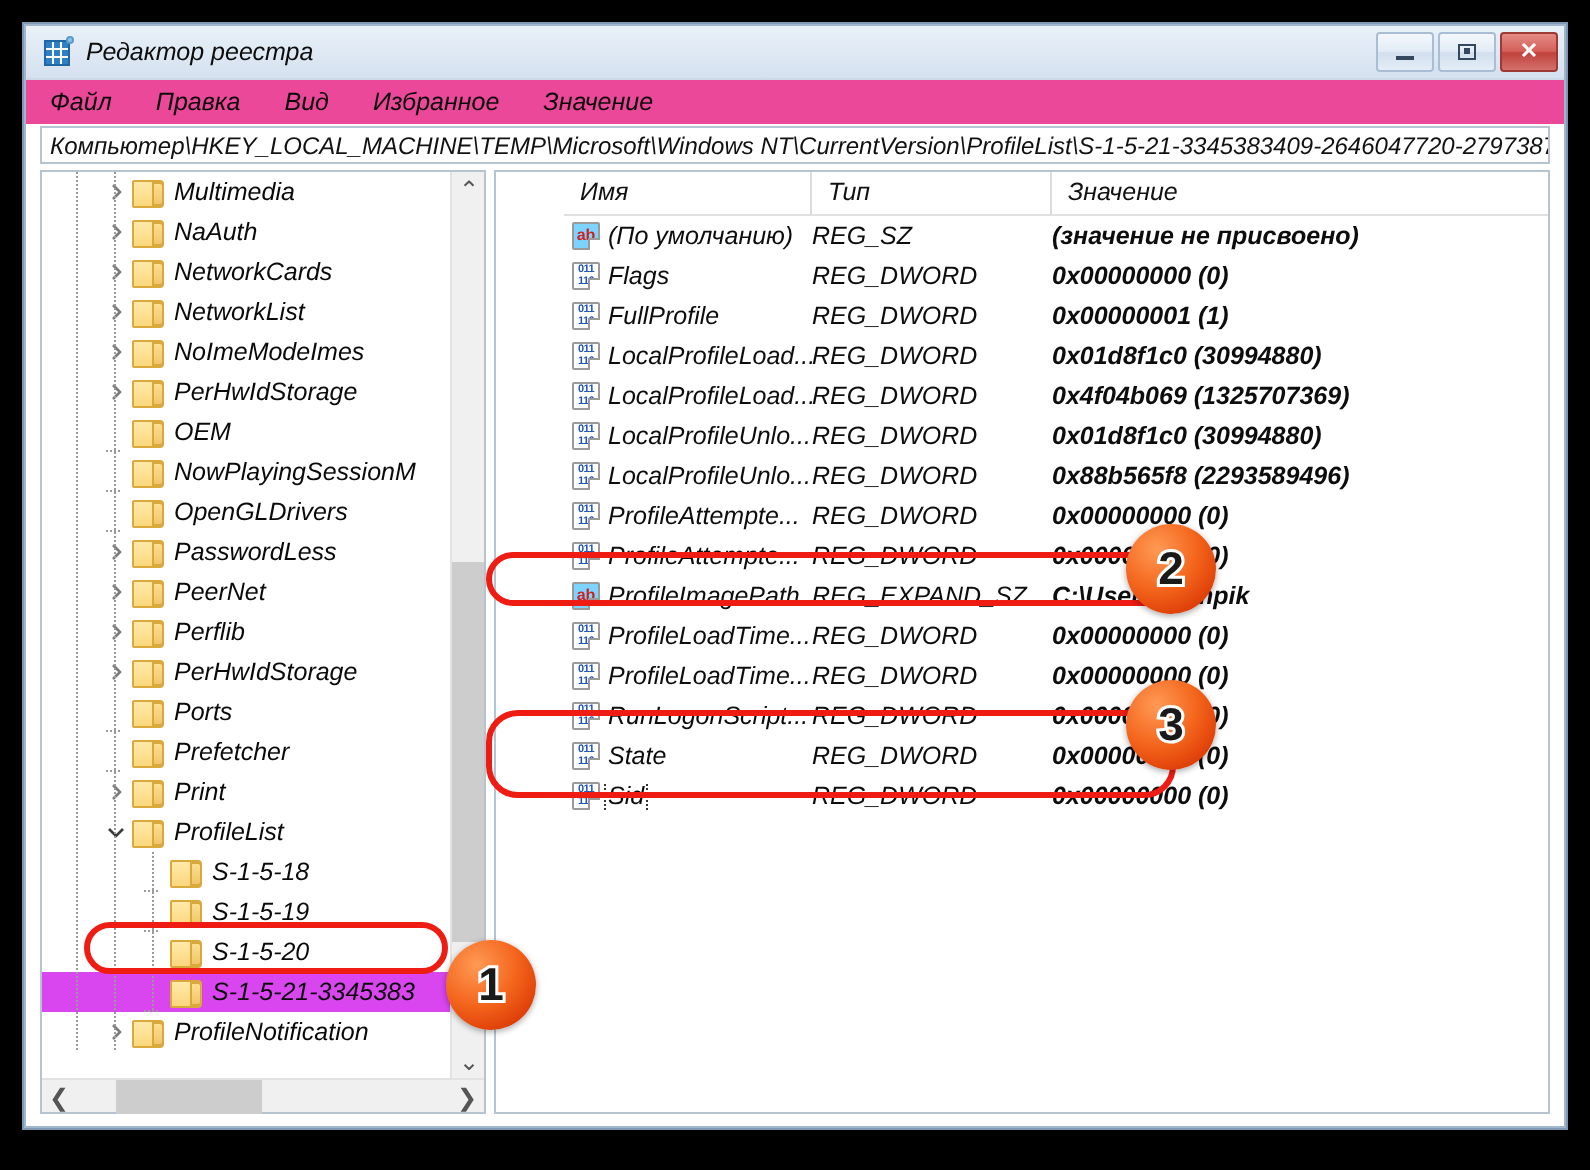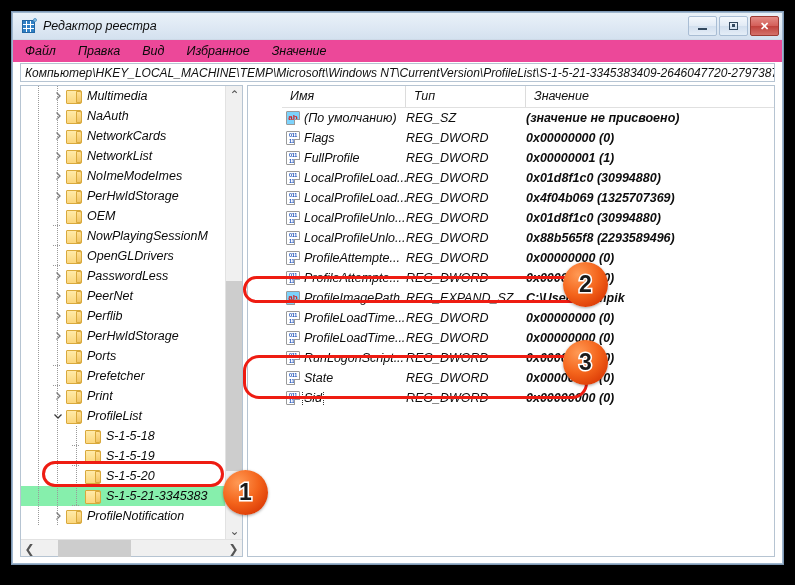--- a/index.html
+++ b/index.html
@@ -82,21 +82,21 @@
   #treepane { width:223px; flex:none; }
   #listpane { flex:1;padding-left:34px; }
 
   
   #treeviewport { flex:1; position:relative; overflow:hidden; }
   #treeinner { position:absolute; left:0; top:0; right:12px; }
   .tnode {
     height:20px; display:flex; align-items:center; position:relative;
     white-space:nowrap; font-size:12.5px; color:#0a0a0a; font-style:italic;
   }
-  .tnode.sel { background:#86efac; }
+  .tnode.sel { background:#d946ef; }
   .guide { position:absolute; top:0; bottom:0; width:1px;
     background-image:linear-gradient(to bottom,#9a9a9a 0 1px,transparent 1px 2px);
     background-size:1px 2px; }
   .arrow { width:15px; flex:none; display:flex; align-items:center; justify-content:center; }
   .arrow svg { display:block; }
   .dash { width:15px; flex:none; position:relative; }
   .dash:before{content:"";position:absolute;left:3px;top:9px;width:7px;height:1px;
     background-image:linear-gradient(to right,#9a9a9a 0 1px,transparent 1px 2px);background-size:2px 1px;}
   .folder { width:17px; height:14px; flex:none; margin-right:4px; position:relative; }
   .folder:before {

